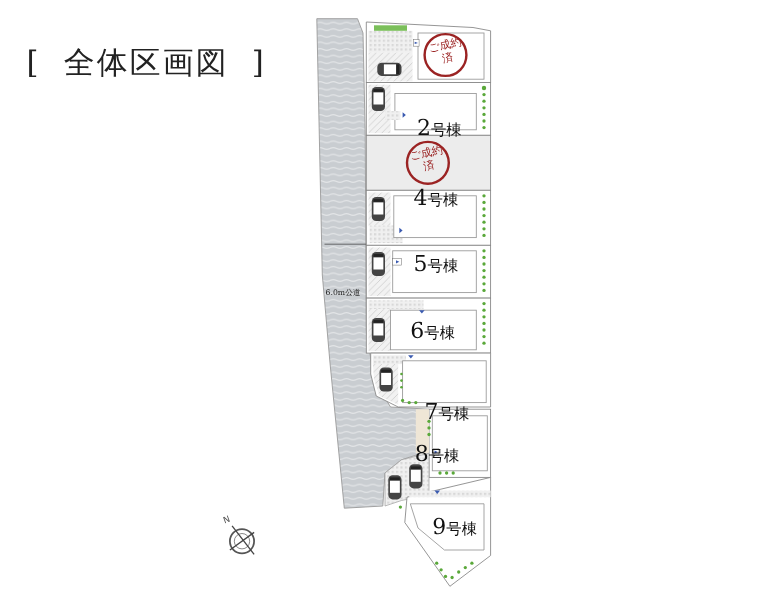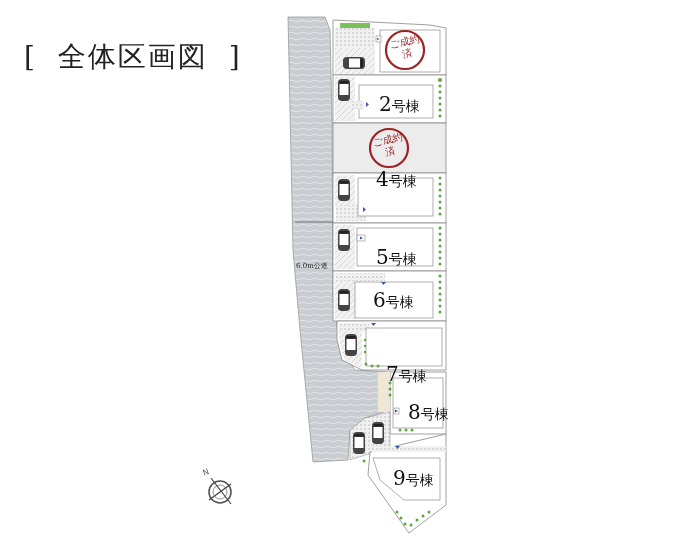--- a/index.html
+++ b/index.html
@@ -213,36 +213,36 @@
 
 <div style="position:absolute;left:388px;top:36px;width:36px;text-align:center;color:#9b2323;font-size:10px;line-height:12px;transform:rotate(-12deg);">
   <div>ご成約</div>
   <div>済</div>
 </div>
 <div style="position:absolute;left:371px;top:134px;width:36px;text-align:center;color:#9b2323;font-size:10px;line-height:12px;transform:rotate(-12deg);">
   <div>ご成約</div>
   <div>済</div>
 </div>
 
-<div class="lot-label" style="left:379px;top:92px;">
+<div class="lot-label" style="left:379px;top:104px;">
   <span class="num">2</span><span class="suf">号棟</span>
 </div>
 <div class="lot-label" style="left:376px;top:167px;">
   <span class="num">4</span><span class="suf">号棟</span>
 </div>
-<div class="lot-label" style="left:376px;top:245px;">
+<div class="lot-label" style="left:376px;top:227px;">
   <span class="num">5</span><span class="suf">号棟</span>
 </div>
 <div class="lot-label" style="left:373px;top:288px;text-align:right;">
   <span class="num">6</span><span class="suf">号棟</span>
 </div>
 <div class="lot-label" style="left:386px;top:338px;margin-top:24px;">
   <span class="num">7</span><span class="suf">号棟</span>
 </div>
-<div class="lot-label" style="left:408px;top:400px;">
+<div class="lot-label" style="left:377px;top:400px;">
   <span class="num">8</span><span class="suf">号棟</span>
 </div>
 <div class="lot-label" style="left:393px;top:466px;">
   <span class="num">9</span><span class="suf">号棟</span>
 </div>
 
 <div class="road-label">6.0m公道</div>
 <div style="position:absolute;left:203px;top:468px;font-size:8px;color:#555;font-family:'DejaVu Sans',sans-serif;transform:rotate(-20deg);">N</div>
 
 </body></html>

